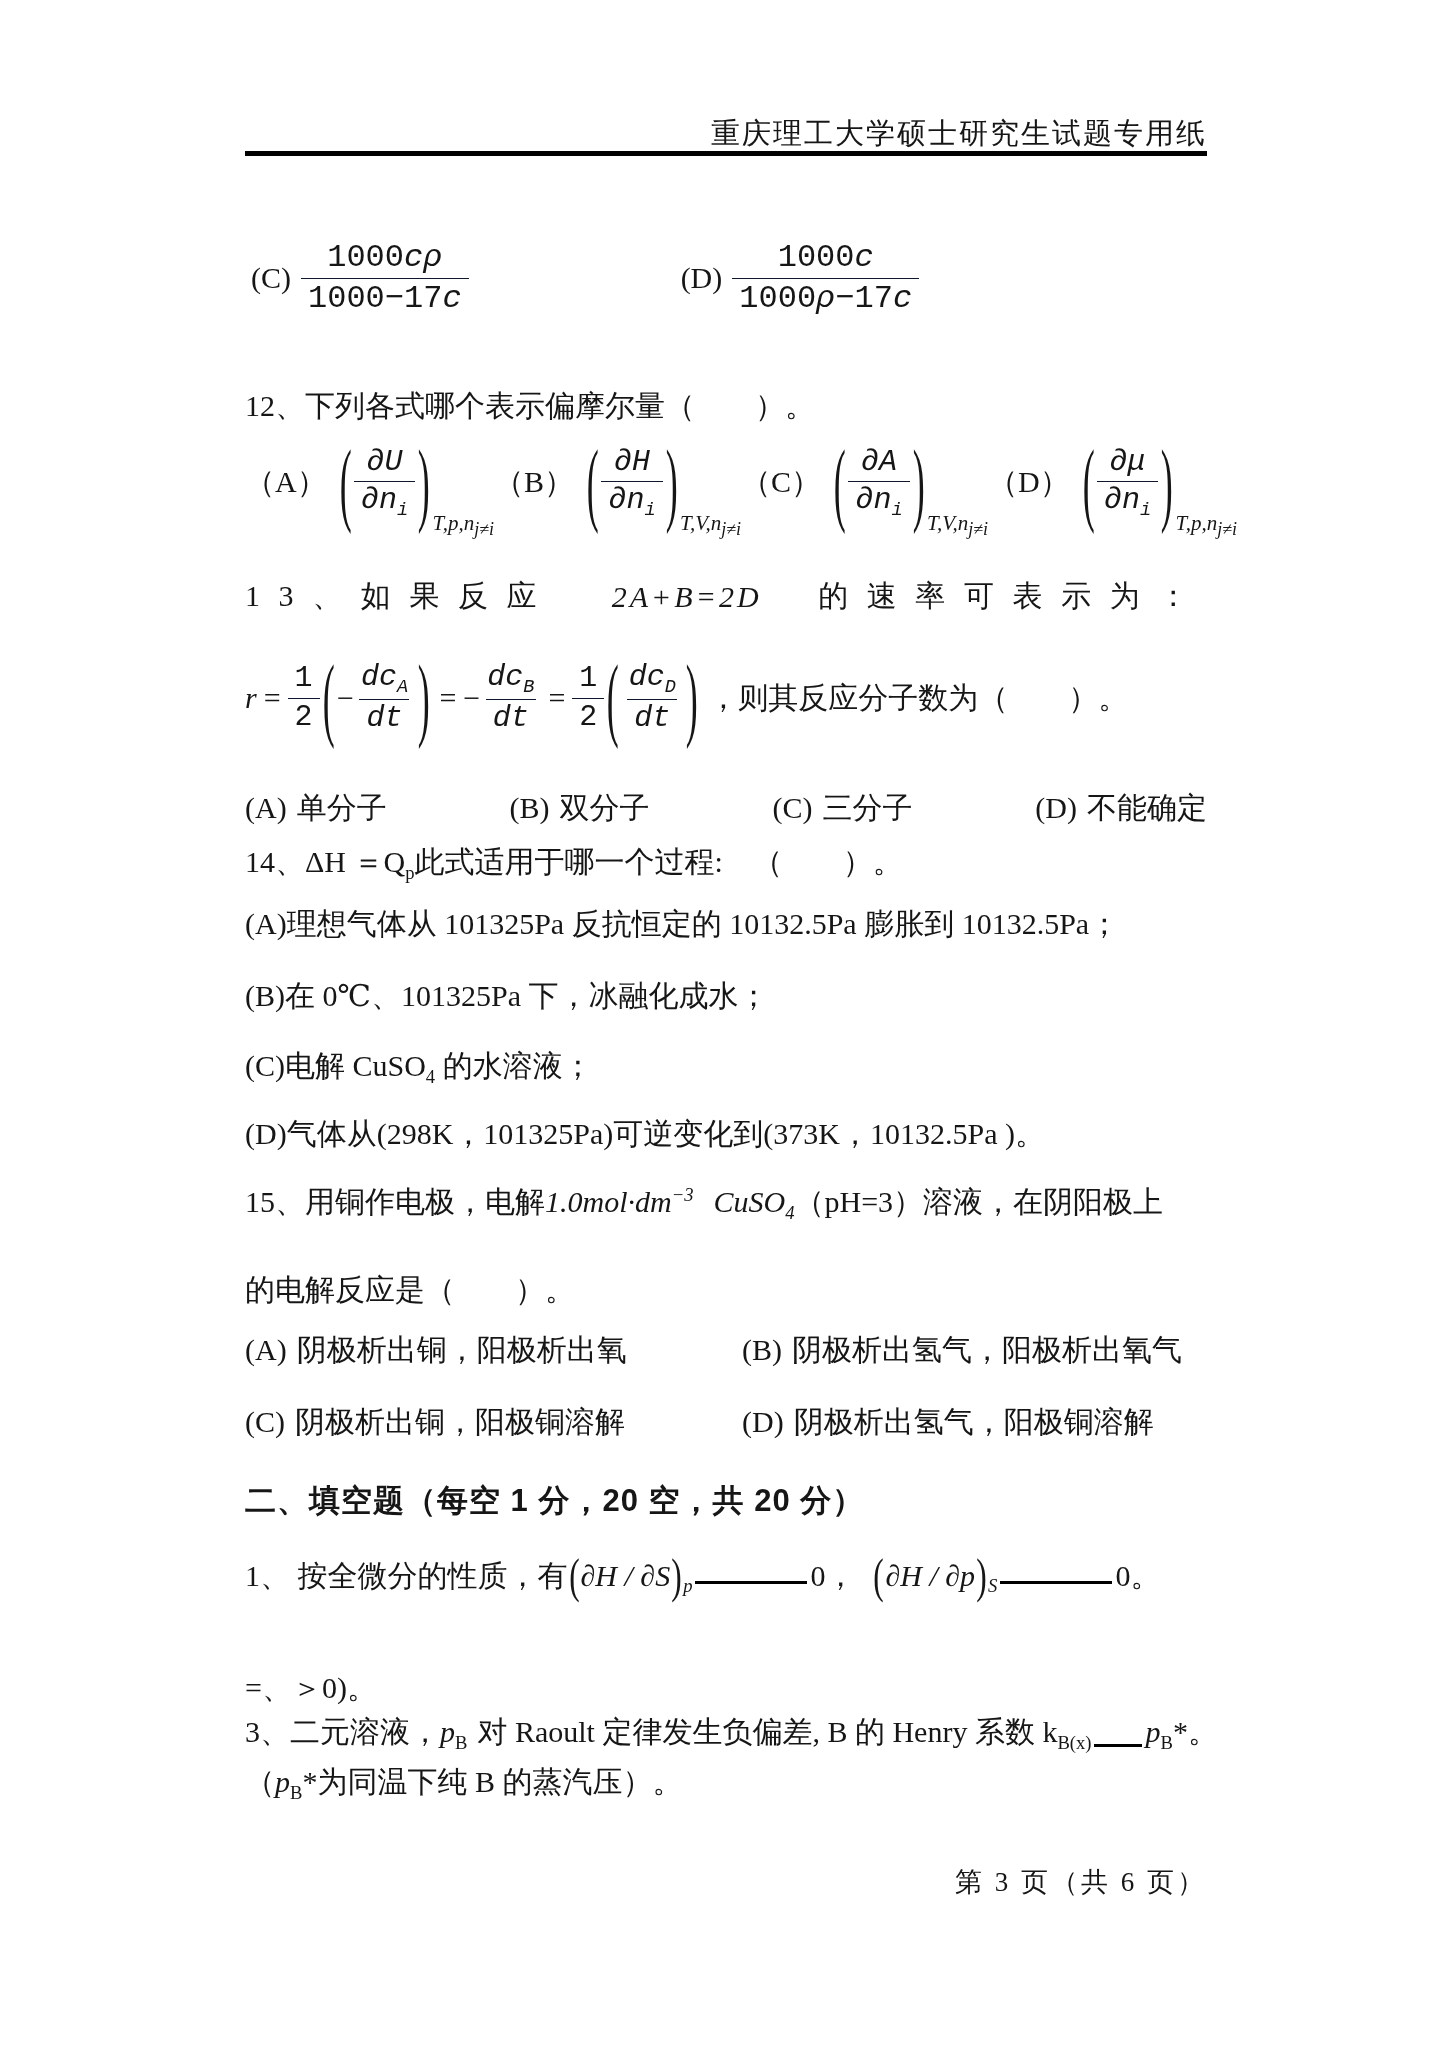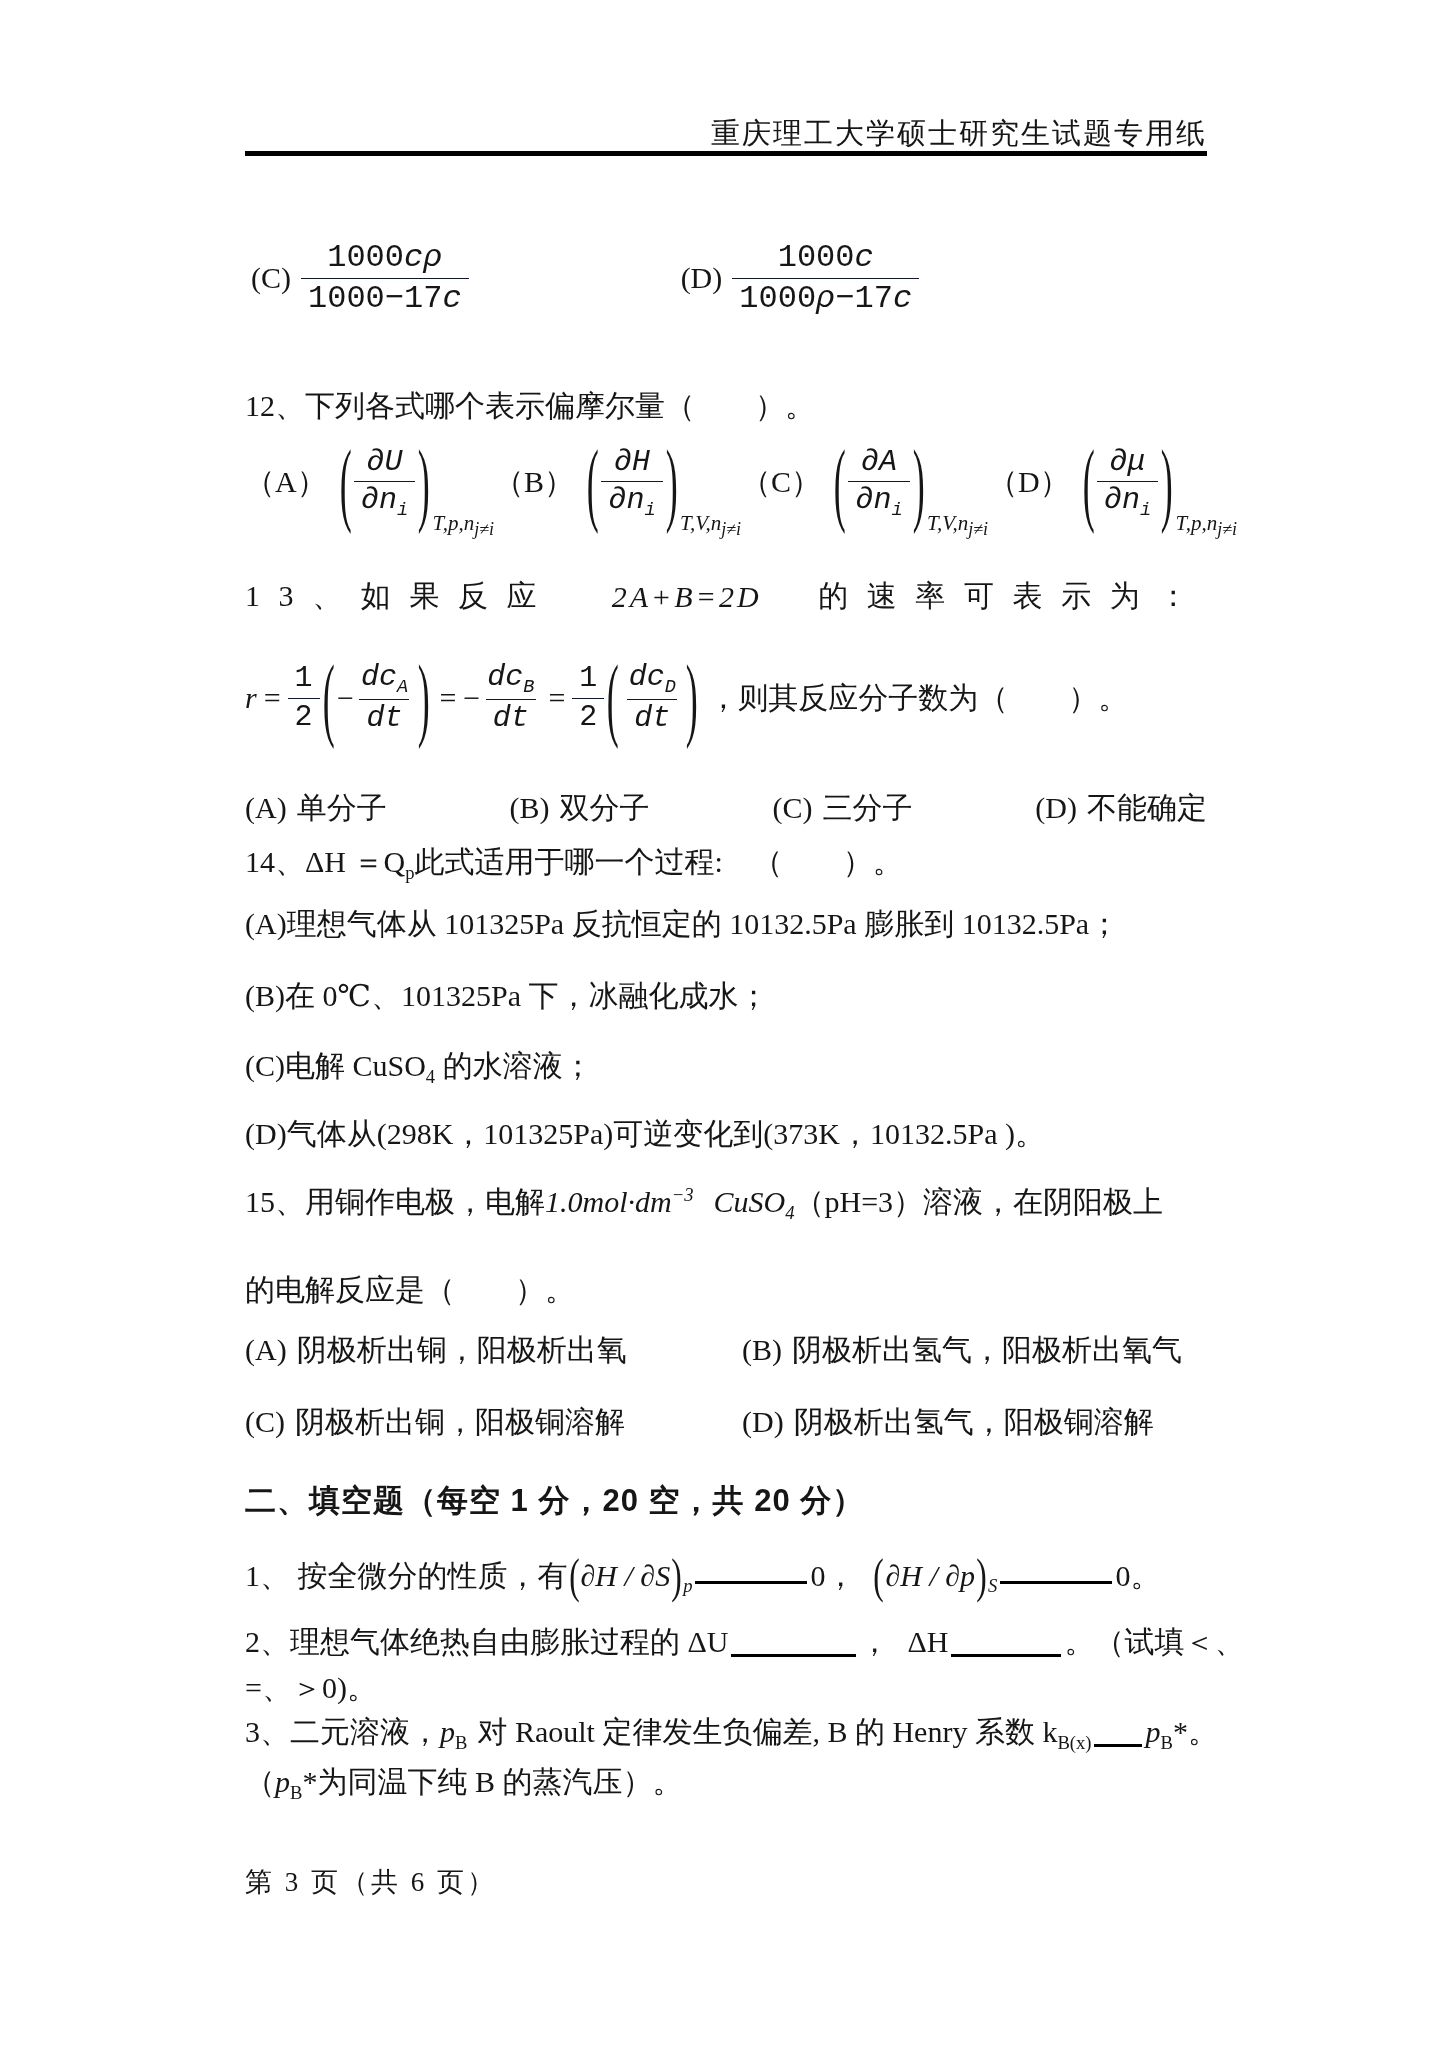--- a/index.html
+++ b/index.html
@@ -23,21 +23,21 @@
   .cond sub{font-size:18px;}
   
   .blank{display:inline-block;height:2px;border-bottom:3px solid #000;transform:translateY(5px);margin:0 3px;}
   .w112{width:112px;} .w125{width:125px;} .w110{width:110px;} .w48{width:48px;}
   .olabel{margin-right:10px;}
   .m6{margin:0 7px;}
   .sp{letter-spacing:0.62em;}
   .hdr{text-align:right;font-size:29px;letter-spacing:2px;}
   .rule{position:absolute;left:245px;top:151px;width:962px;height:5px;background:#000;}
   .sec{font-family:"Liberation Sans","DejaVu Sans",sans-serif;font-weight:bold;font-size:31px;letter-spacing:1px;}
-  .ftr{text-align:left;font-size:27px;letter-spacing:3px;}
+  .ftr{text-align:right;font-size:27px;letter-spacing:3px;}
   .gap30{margin-left:20px;} .gap18{margin-left:18px;}
 </style>
 </head>
 <body>
 
 <div class="page">
 
   <div class="b hdr" style="top:114px">
     <span>重庆理工大学硕士研究生试题专用纸</span>
   </div>
@@ -202,23 +202,20 @@
     <span class="blank w112"></span>
     <span>0，</span>
     <span class="mp gap18">(</span>
     <span class="it">∂H / ∂p</span>
     <span class="mp">)</span>
     <sub class="it" style="transform:translateY(10px)">S</sub>
     <span class="blank w112"></span>
     <span>0。</span>
   </div>
 
-  <div class="b" style="top:1622px">
-    <span>2、理想气体绝热自由膨胀过程的 ΔU</span><span class="blank w125"></span><span>，</span><span class="gap18">ΔH</span><span class="blank w110"></span><span>。（试填＜、</span>
-  </div>
   <div class="b" style="top:1668px">
     <span>=、＞0)。</span>
   </div>
 
   <div class="b" style="top:1712px">
     <span>3、二元溶液，</span><span class="it">p</span><sub>B</sub><span style="margin-left:10px">对 Raoult 定律发生负偏差, B 的 Henry 系数 k</span><sub>B(x)</sub><span class="blank w48"></span><span class="it">p</span><sub>B</sub><span>*。</span>
   </div>
   <div class="b" style="top:1762px">
     <span>（</span><span class="it">p</span><sub>B</sub><span>*为同温下纯 B 的蒸汽压）。</span>
   </div>

